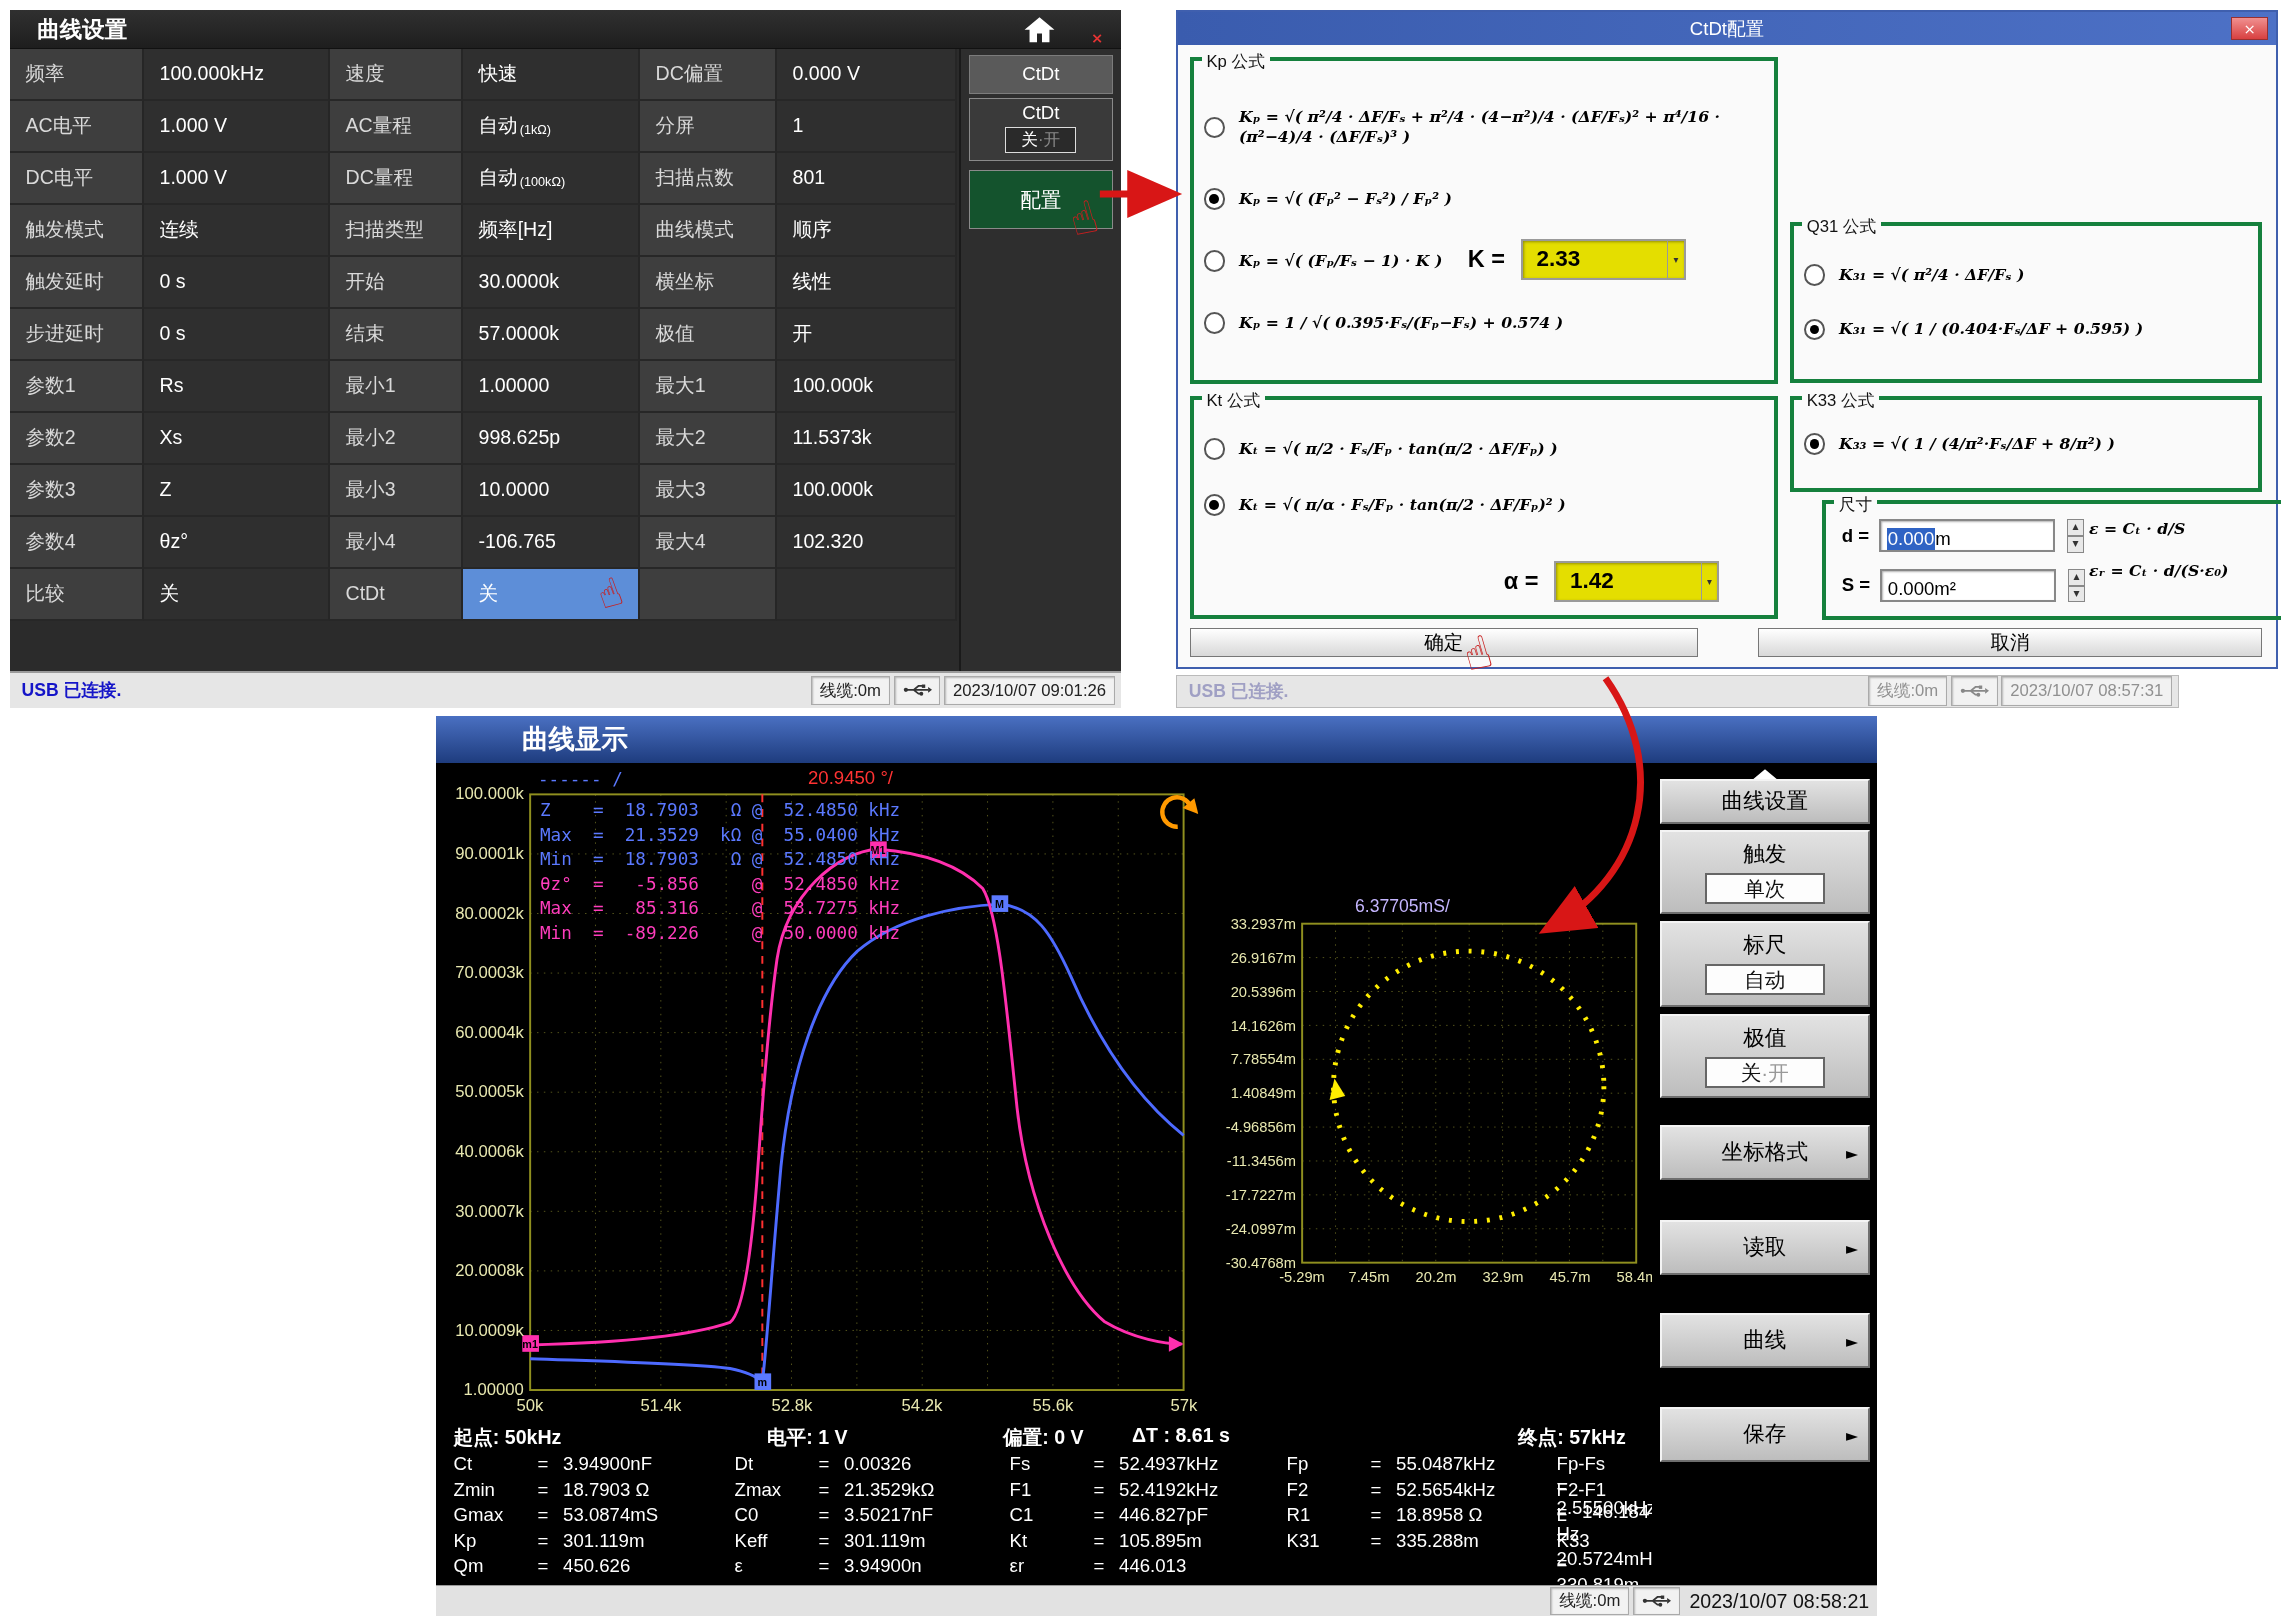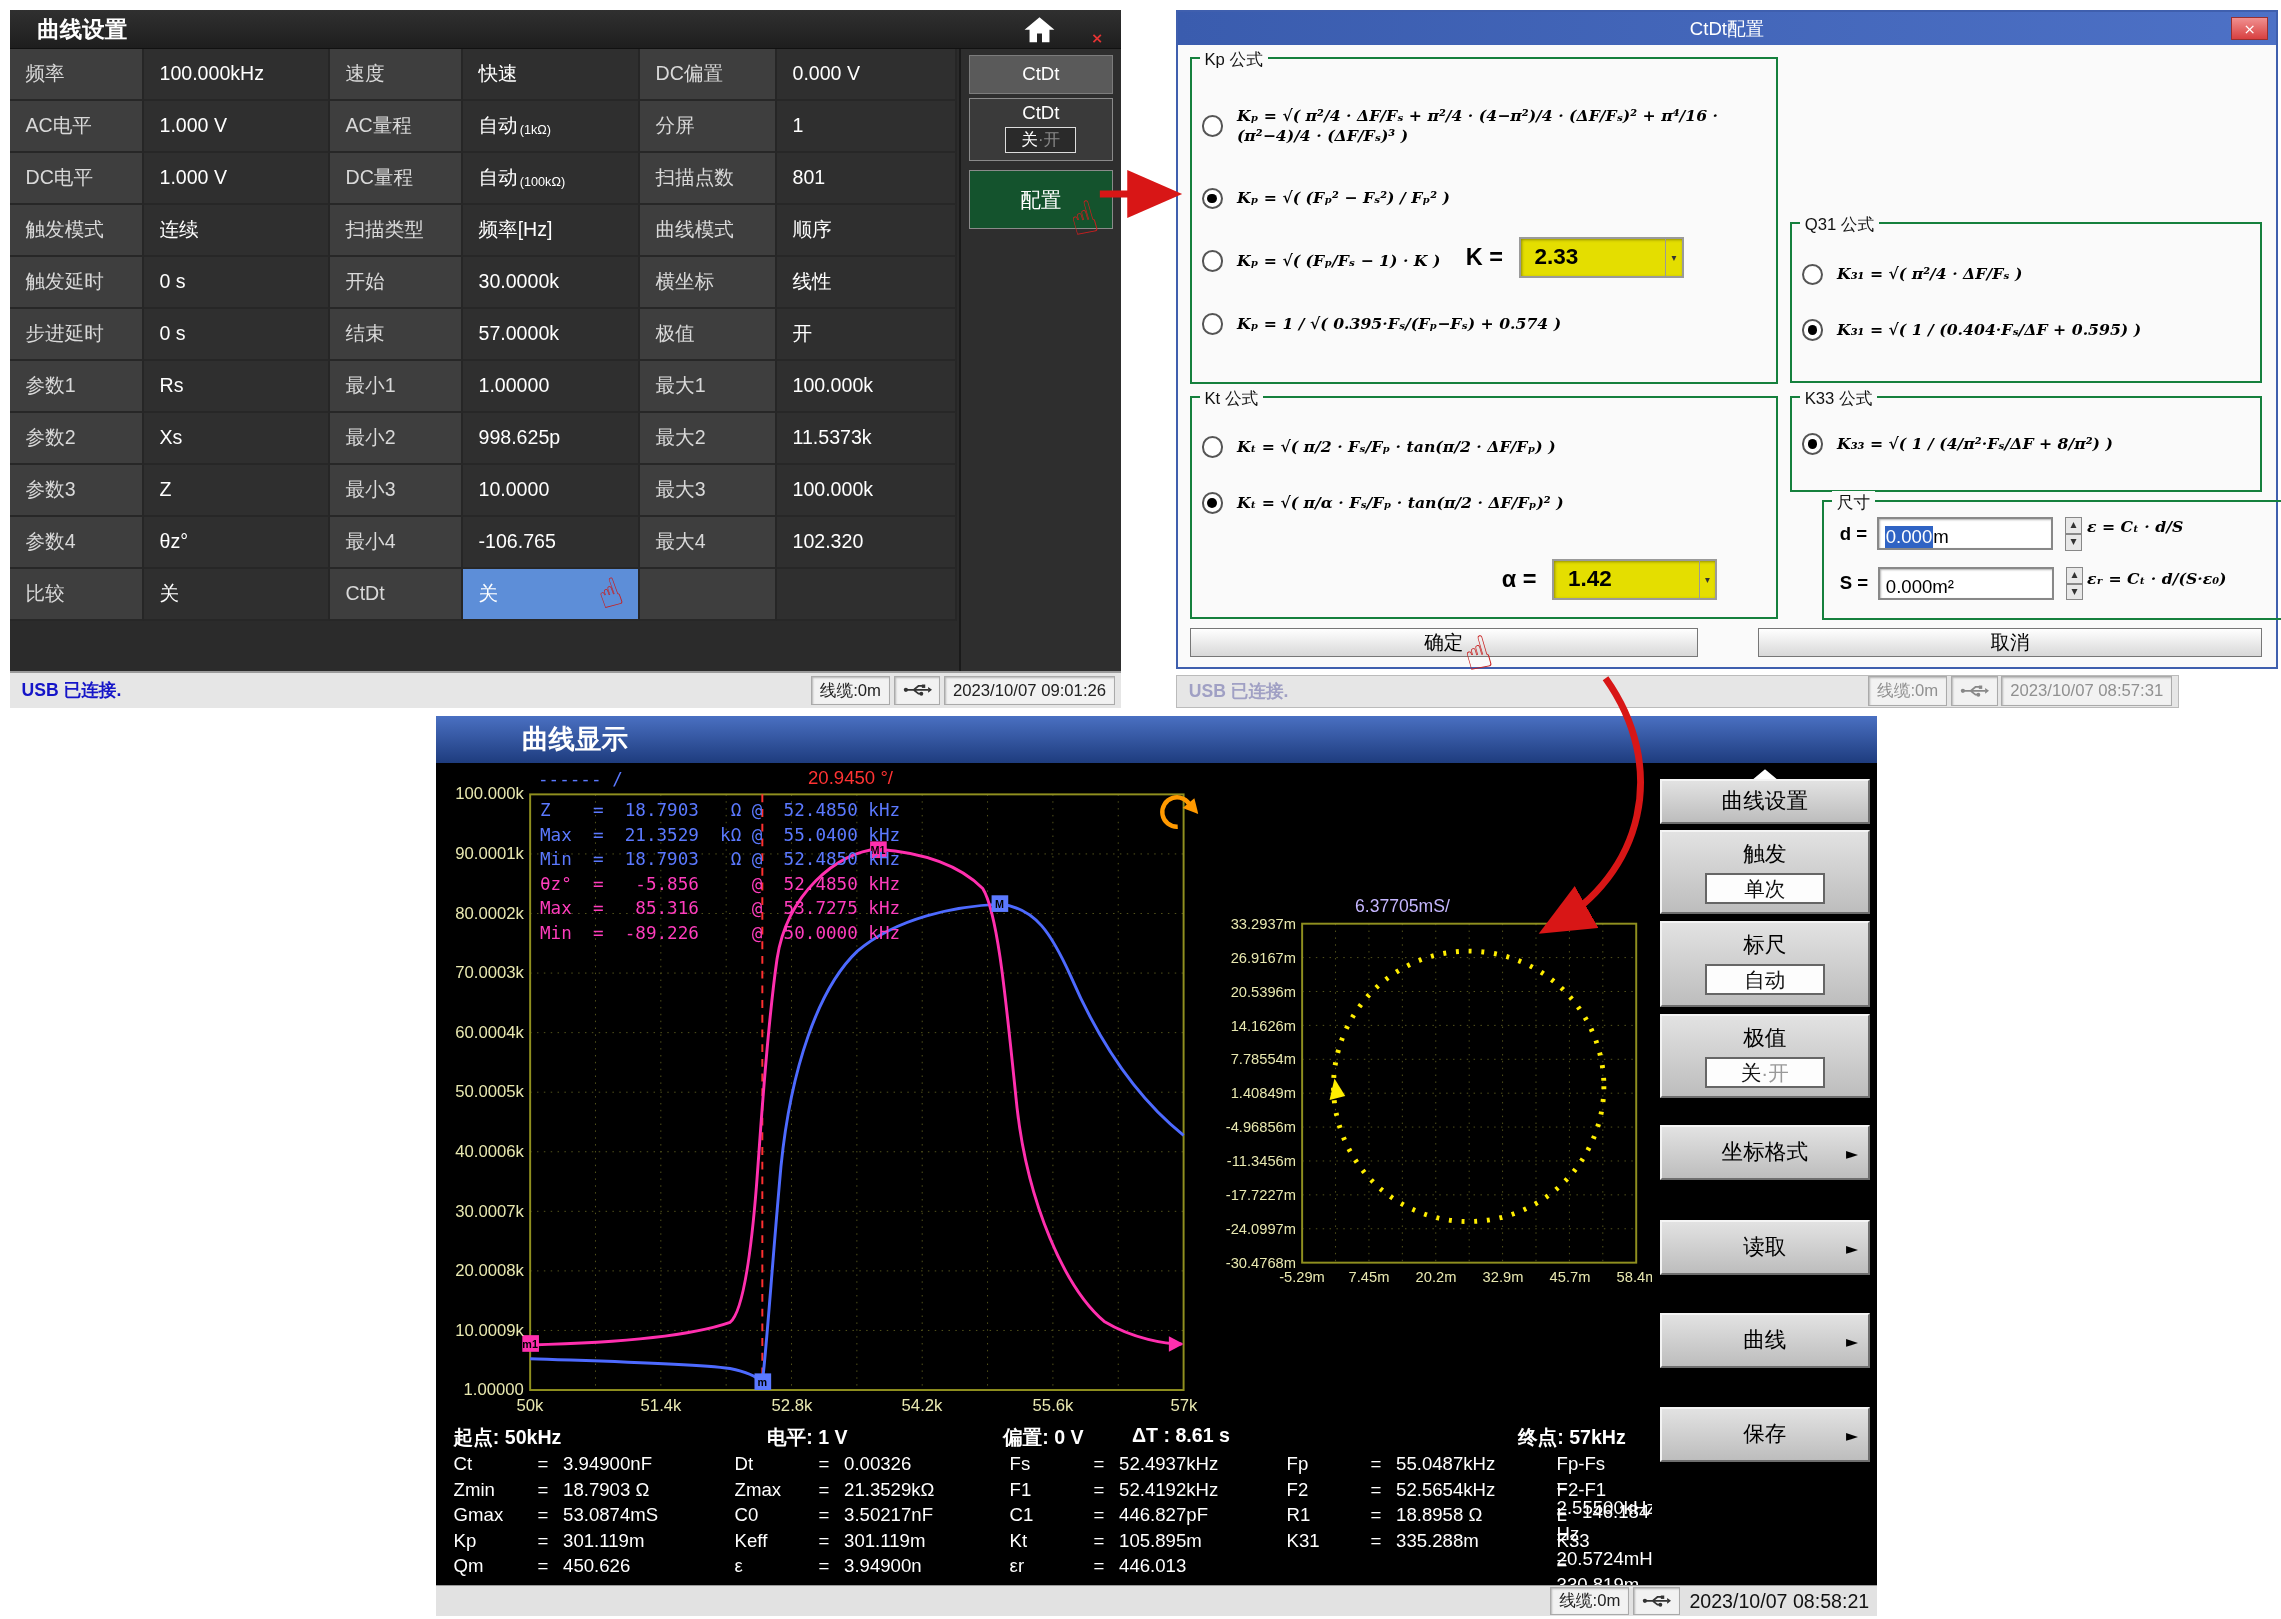--- a/index.html
+++ b/index.html
@@ -54,21 +54,21 @@
 
   
   .p2{position:absolute;left:1176px;top:9.8px;width:1003px;}
   .dlg{position:relative;width:1102px;height:659px;background:#fafafa;
        border:2.9px solid #3f5fae;box-sizing:border-box;}
   .dlg-title{height:33px;background:linear-gradient(90deg,#3a5cae,#4d71c6);color:#fff;
              font-size:18.6px;text-align:center;line-height:33px;position:relative;}
   .dlg-close{position:absolute;right:7.8px;top:4.9px;width:37px;height:23.5px;
              background:linear-gradient(#f09090,#d84040);border:1px solid #993030;color:#fff;
              text-align:center;line-height:21.6px;font-size:14.7px;box-sizing:border-box;}
-  .grp{position:absolute;border:2px solid #15803d;box-sizing:border-box;}
+  .grp{position:absolute;border:4px solid #15803d;box-sizing:border-box;}
   .grp-title{position:absolute;top:-10.8px;left:7.8px;background:#fafafa;padding:0 4.9px;
              font-size:16.7px;color:#111;white-space:nowrap;}
   .opt-list{position:absolute;left:9.8px;right:7.8px;top:5.9px;bottom:5.9px;display:flex;
             flex-direction:column;justify-content:space-evenly;}
   .opt{display:flex;align-items:center;gap:13.7px;}
   .radio{width:17.6px;height:17.6px;border-radius:50%;border:2px solid #555;background:#fff;
          flex:none;position:relative;box-sizing:content-box;}
   .radio.sel::after{content:"";position:absolute;left:3.9px;top:3.9px;width:9.8px;height:9.8px;
                     border-radius:50%;background:#000;}
   .formula{font-family:"DejaVu Serif","DejaVu Sans","Liberation Serif",serif;font-style:italic;
@@ -83,21 +83,21 @@
          display:flex;align-items:center;justify-content:center;font-size:9.8px;color:#333;}
   .dim-row{position:absolute;display:flex;align-items:center;gap:9.8px;font-size:18.6px;
            font-weight:bold;color:#000;}
   .dim-input{width:176px;height:33px;background:#fff;border:2px solid #888;
              box-shadow:inset 1px 1px 2px rgba(0,0,0,.3);display:flex;align-items:flex-end;
              padding-left:5.9px;font-size:18.6px;font-weight:normal;box-sizing:border-box;}
   .hl-sel{background:#2f63c4;color:#fff;padding:0 1px;}
   .spin{display:flex;flex-direction:column;width:17.6px;height:33px;margin-left:2px;}
   .spin span{flex:1;border:1px solid #888;background:#e8e8e8;font-size:7.8px;line-height:14.7px;
              text-align:center;color:#333;box-sizing:border-box;}
-  .size-formulas{position:absolute;left:263px;top:15.7px;display:flex;flex-direction:column;gap:31px;}
+  .size-formulas{position:absolute;left:263px;top:15.7px;display:flex;flex-direction:column;gap:21px;}
   .dlg-btn{position:absolute;top:616px;height:29px;background:linear-gradient(#ffffff,#d8d8d8);
            border:1px solid #777;font-size:19.6px;text-align:center;line-height:27.4px;color:#000;
            box-sizing:border-box;}
   .p2-status{position:relative;margin-top:5.9px;height:33px;background:#e6e6e6;border:1px solid #bbb;
              display:flex;align-items:center;box-sizing:border-box;}
 
   
   .p3{position:absolute;left:436px;top:716px;width:1441px;height:900px;background:#000;}
   .p3-title{position:absolute;left:0;top:0;right:0;height:47px;
             background:linear-gradient(#4a70c2,#1e3c7e);color:#fff;font-size:26.5px;

